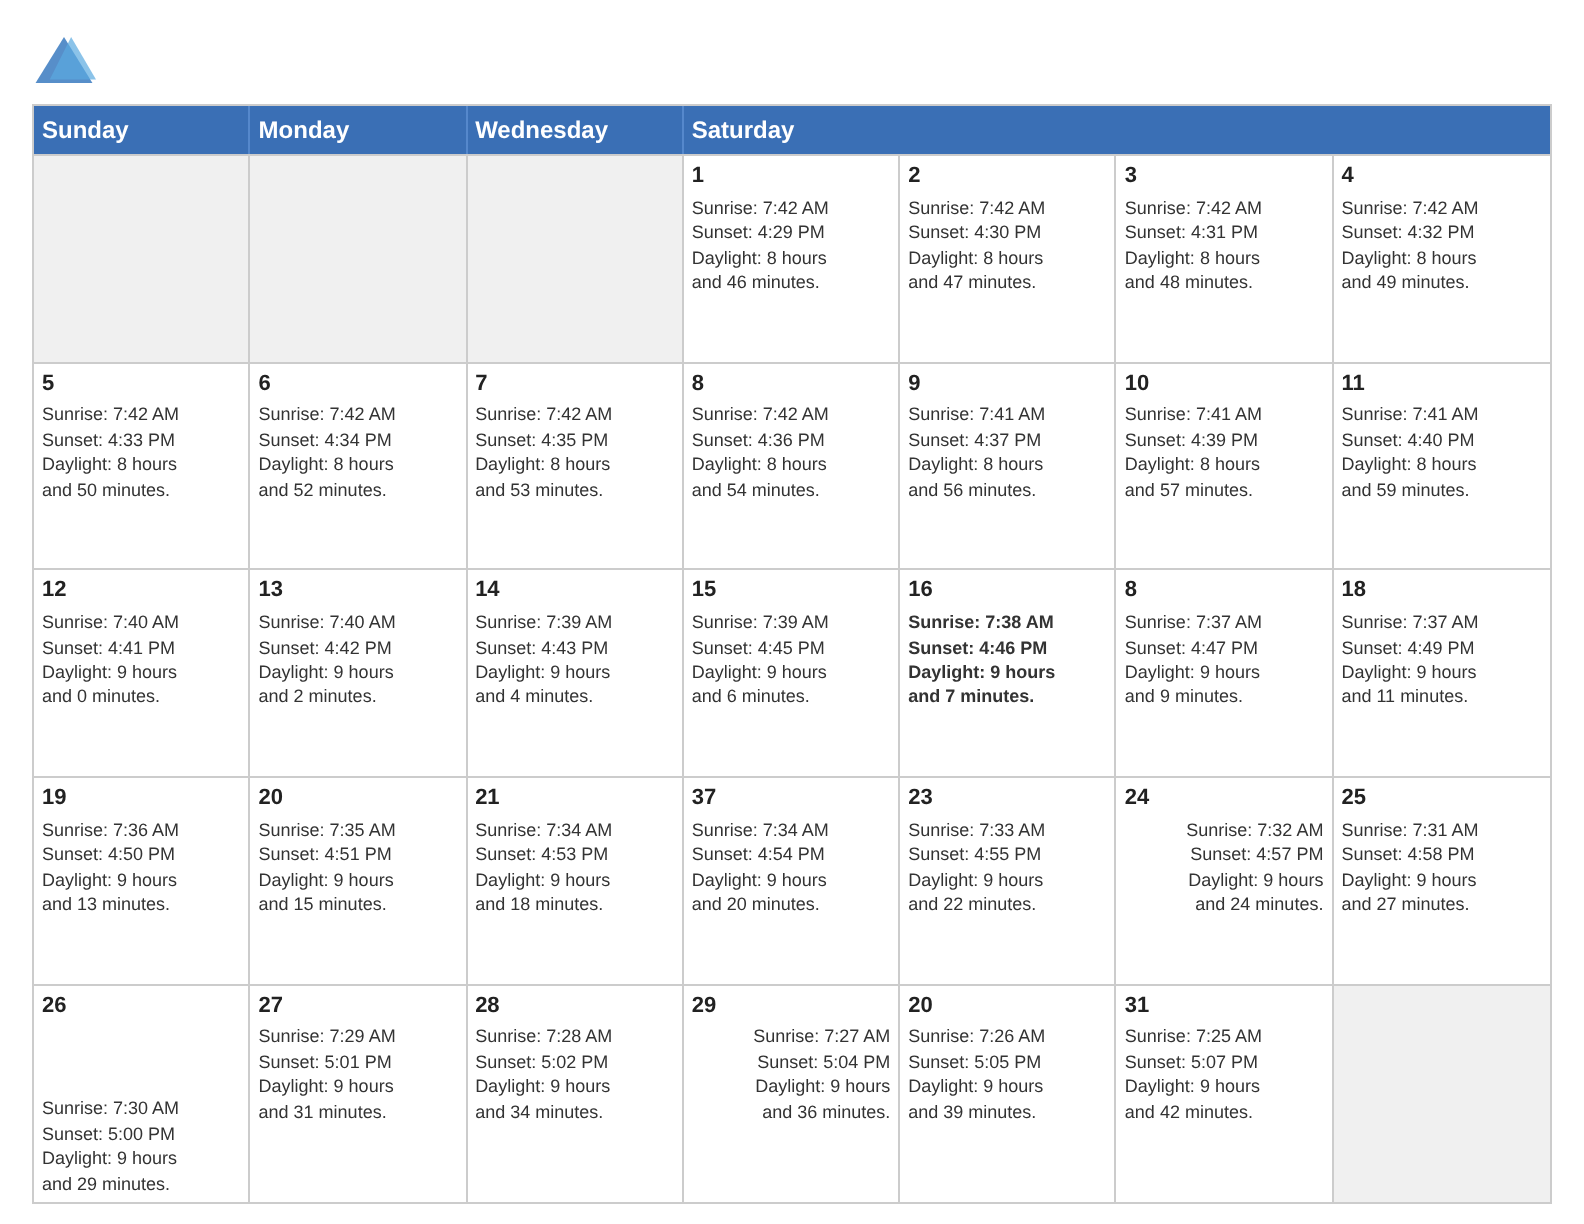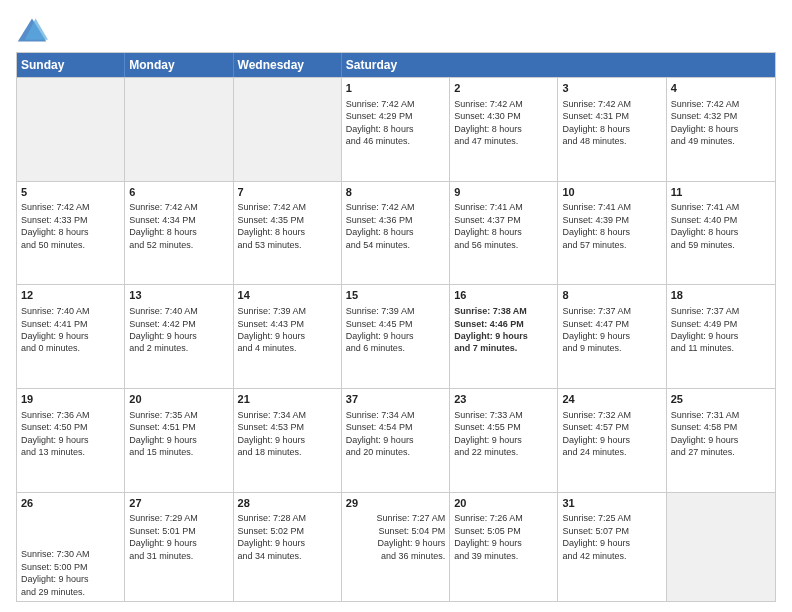--- a/index.html
+++ b/index.html
@@ -301,21 +301,21 @@
           </div>
           <div class="cal-cell">
             <div class="day-num">23</div>
             <div class="cell-text" style="white-space: pre-line;">Sunrise: 7:33 AM
 Sunset: 4:55 PM
 Daylight: 9 hours
 and 22 minutes.</div>
           </div>
           <div class="cal-cell">
             <div class="day-num">24</div>
-            <div class="cell-text" style="white-space: pre-line;">Sunrise: 7:32 AM
+            <div class="cell-text" style="white-space: pre-line; text-align: right;">Sunrise: 7:32 AM
 Sunset: 4:57 PM
 Daylight: 9 hours
 and 24 minutes.</div>
           </div>
           <div class="cal-cell">
             <div class="day-num">25</div>
             <div class="cell-text" style="white-space: pre-line;">Sunrise: 7:31 AM
 Sunset: 4:58 PM
 Daylight: 9 hours
 and 27 minutes.</div>

